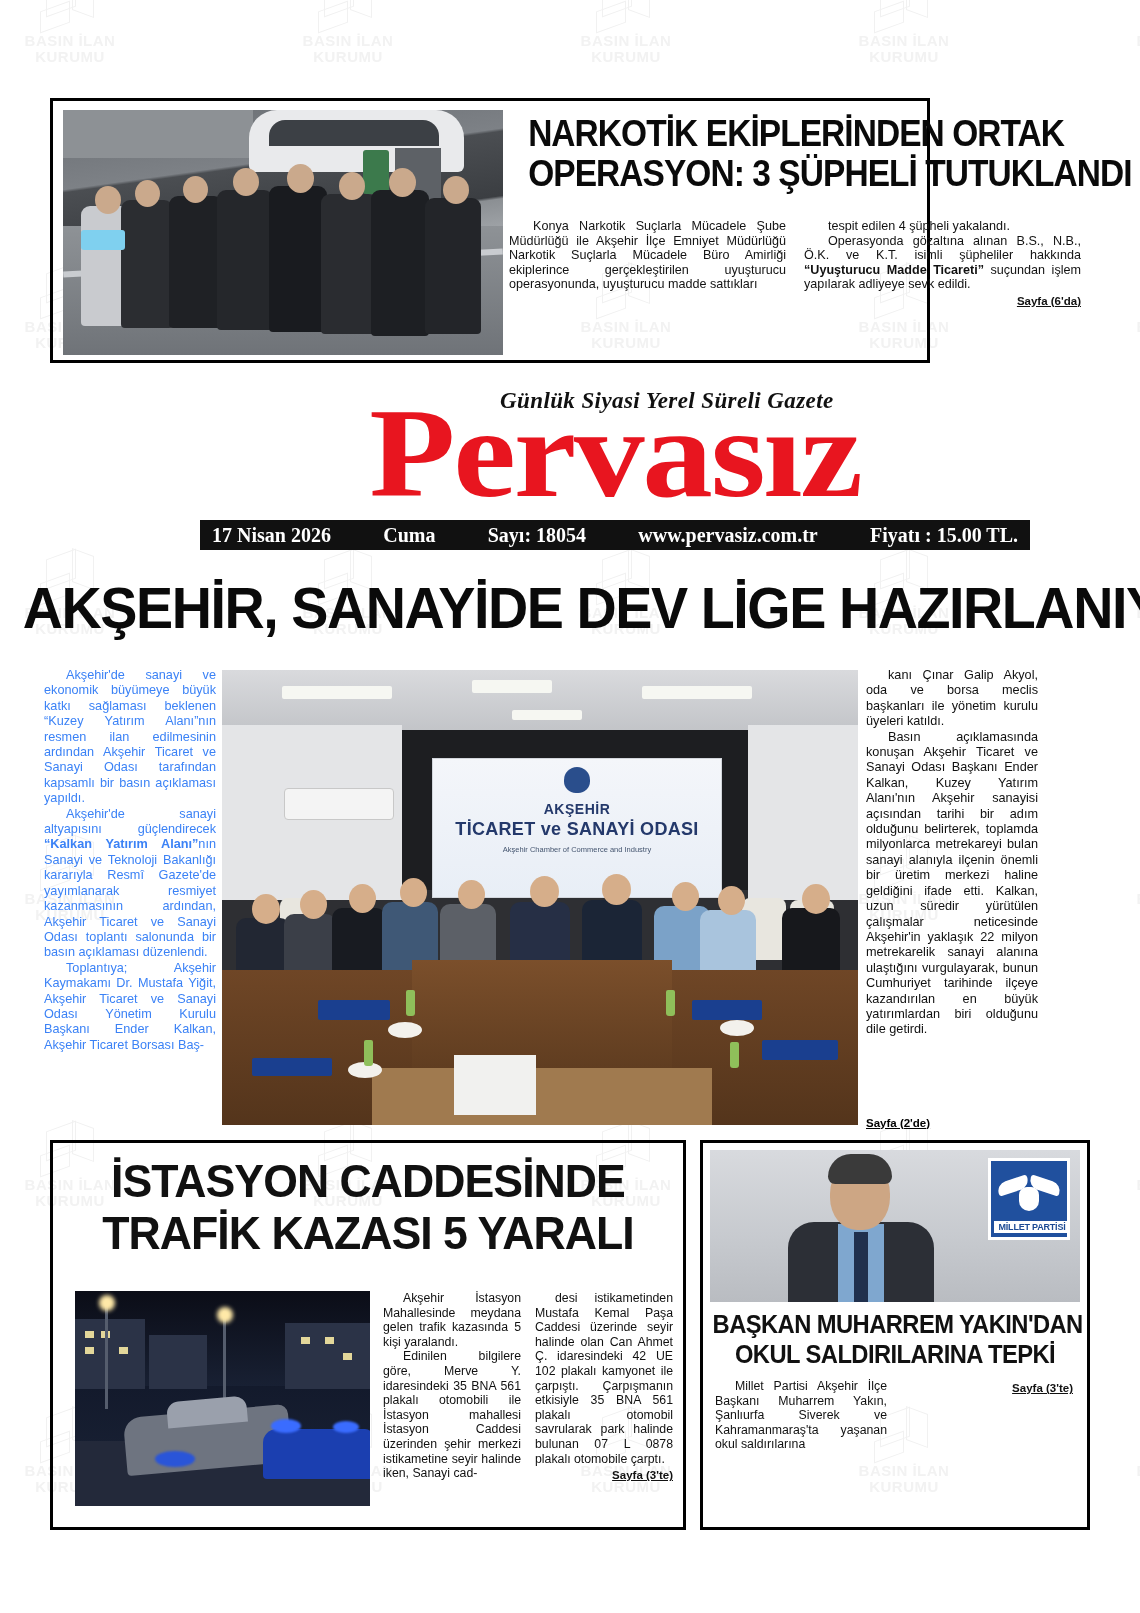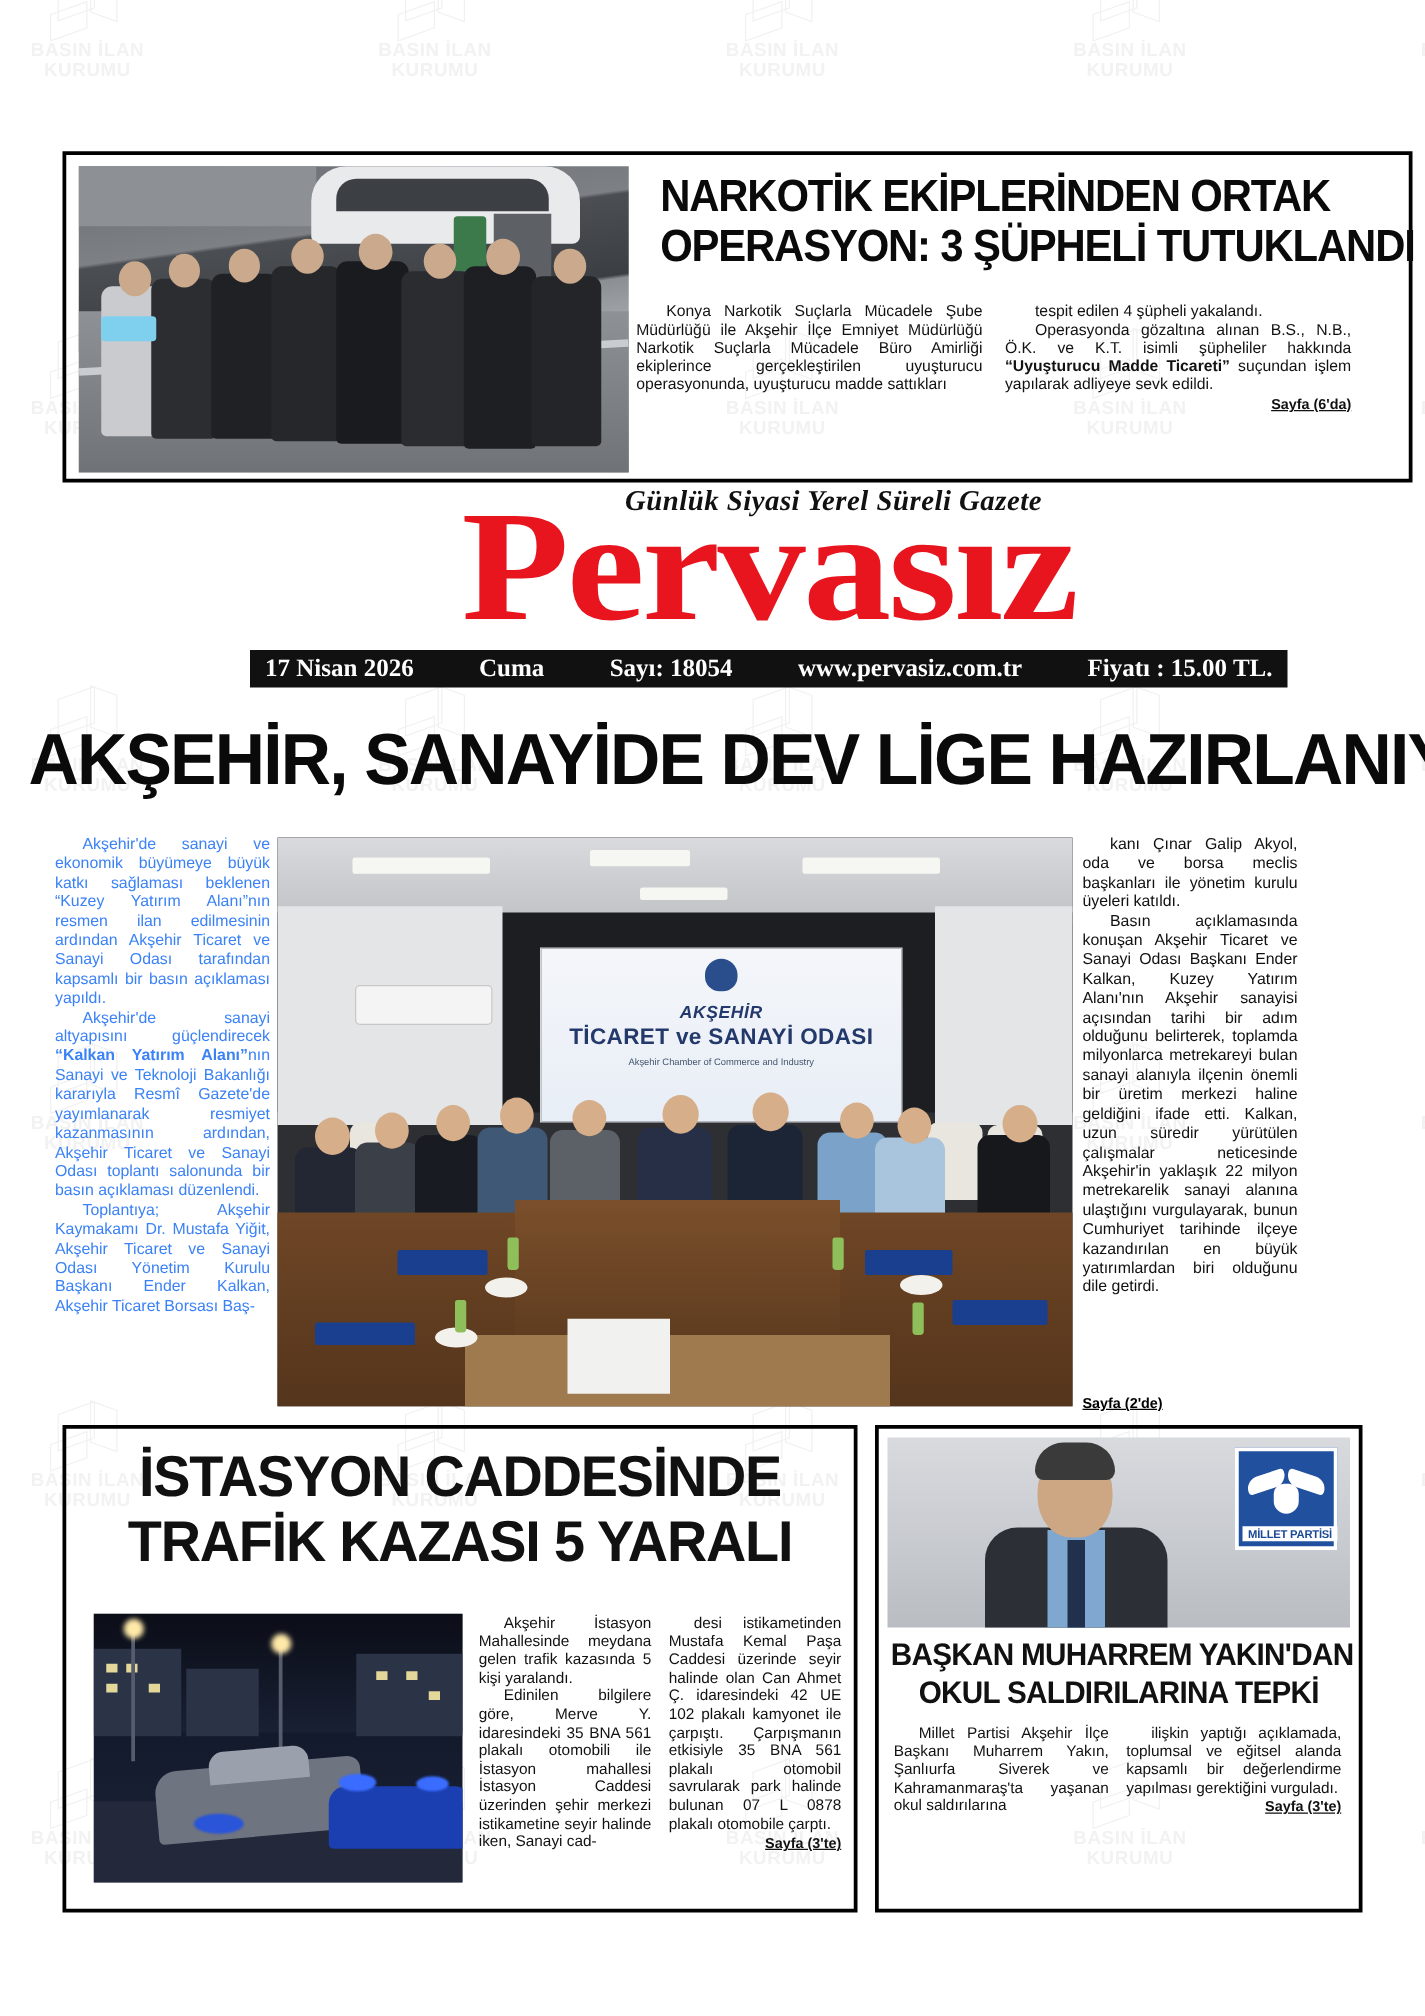--- a/index.html
+++ b/index.html
@@ -48,22 +48,22 @@
   }
   .wm .wm-t1 { top: 52px; font-size: 15px; }
   .wm .wm-t2 { top: 68px; font-size: 15px; }
 
   
   #content { position: absolute; inset: 0; z-index: 2; }
 
   
   #top-story {
     position: absolute;
-    left: 50px; top: 121px;
-    width: 1080px; height: 265px;
+    left: 50px; top: 98px;
+    width: 880px; height: 265px;
     border: 3px solid #000;
     background: transparent;
   }
   #top-story-photo {
     position: absolute; left: 10px; top: 9px;
     width: 440px; height: 245px;
     background:
       linear-gradient(172deg, #6a6e73 0%, #7d8186 26%, #4b4e52 27%, #3b3e42 48%, #8b8f93 49%, #a2a6aa 60%, #8e9296 72%, #6c7075 100%);
     overflow: hidden;
   }
@@ -236,21 +236,21 @@
   #main-photo .darkband { position: absolute; left: 0; top: 60px; width: 100%; height: 160px; background: #1d1e21; }
   #main-photo .wallL { position: absolute; left: 0; top: 55px; width: 180px; height: 175px; background: #e4e5e7; }
   #main-photo .ac { position: absolute; left: 62px; top: 118px; width: 110px; height: 32px; background: #f4f4f4; border: 1px solid #c8c8c8; border-radius: 4px; }
   #main-photo .wallR { position: absolute; right: 0; top: 55px; width: 110px; height: 175px; background: #e4e5e7; }
   #main-photo .screen {
     position: absolute; left: 210px; top: 88px; width: 290px; height: 140px;
     background: linear-gradient(180deg,#f4f6fa,#e8eef6);
     border: 1px solid #d2d6dc;
   }
   #main-photo .screen .emb { position: absolute; left: 50%; top: 8px; transform: translateX(-50%); width: 26px; height: 26px; background: #2a4e8c; border-radius: 50% 50% 45% 45%; }
-  #main-photo .screen .t1 { position: absolute; left: 0; top: 42px; width: 100%; text-align: center; font-size: 14px; font-weight: bold; color: #24396b; letter-spacing: .5px; font-style: italic;}
+  #main-photo .screen .t1 { position: absolute; left: 0; top: 42px; width: 100%; text-align: center; font-size: 14px; font-weight: bold; color: #24396b; letter-spacing: .5px;}
   #main-photo .screen .t2 { position: absolute; left: 0; top: 60px; width: 100%; text-align: center; font-size: 18px; font-weight: bold; color: #24396b; letter-spacing: .3px;}
   #main-photo .screen .t3 { position: absolute; left: 0; top: 86px; width: 100%; text-align: center; font-size: 7.5px; color: #44556f; }
   #main-photo .table {
     position: absolute; left: -10px; top: 300px; width: 660px; height: 160px;
     background: linear-gradient(180deg,#6f4626,#53341b);
   }
   #main-photo .tableU {
     position: absolute; left: 190px; top: 290px; width: 260px; height: 120px;
     background: linear-gradient(180deg,#7b4f2b,#5d3b1f);
   }
@@ -819,19 +819,18 @@
     <div id="br-headline">
       <div>BAŞKAN MUHARREM YAKIN'DAN</div>
       <div>OKUL SALDIRILARINA TEPKİ</div>
     </div>
 
     <div id="br-text">
       <div class="col">
         <p>Millet Partisi Akşehir İlçe Başkanı Muharrem Yakın, Şanlıurfa Siverek ve Kahramanmaraş'ta yaşanan okul saldırılarına</p>
       </div>
       <div class="col">
-        <p>ilişkin yaptığı açıklamada, toplumsal ve eğitsel alanda kapsamlı bir değerlendirme yapılması gerektiğini vurguladı.</p>
         <div class="pageref">Sayfa (3'te)</div>
       </div>
     </div>
   </div>
 
 </div>
 
 </body></html>

